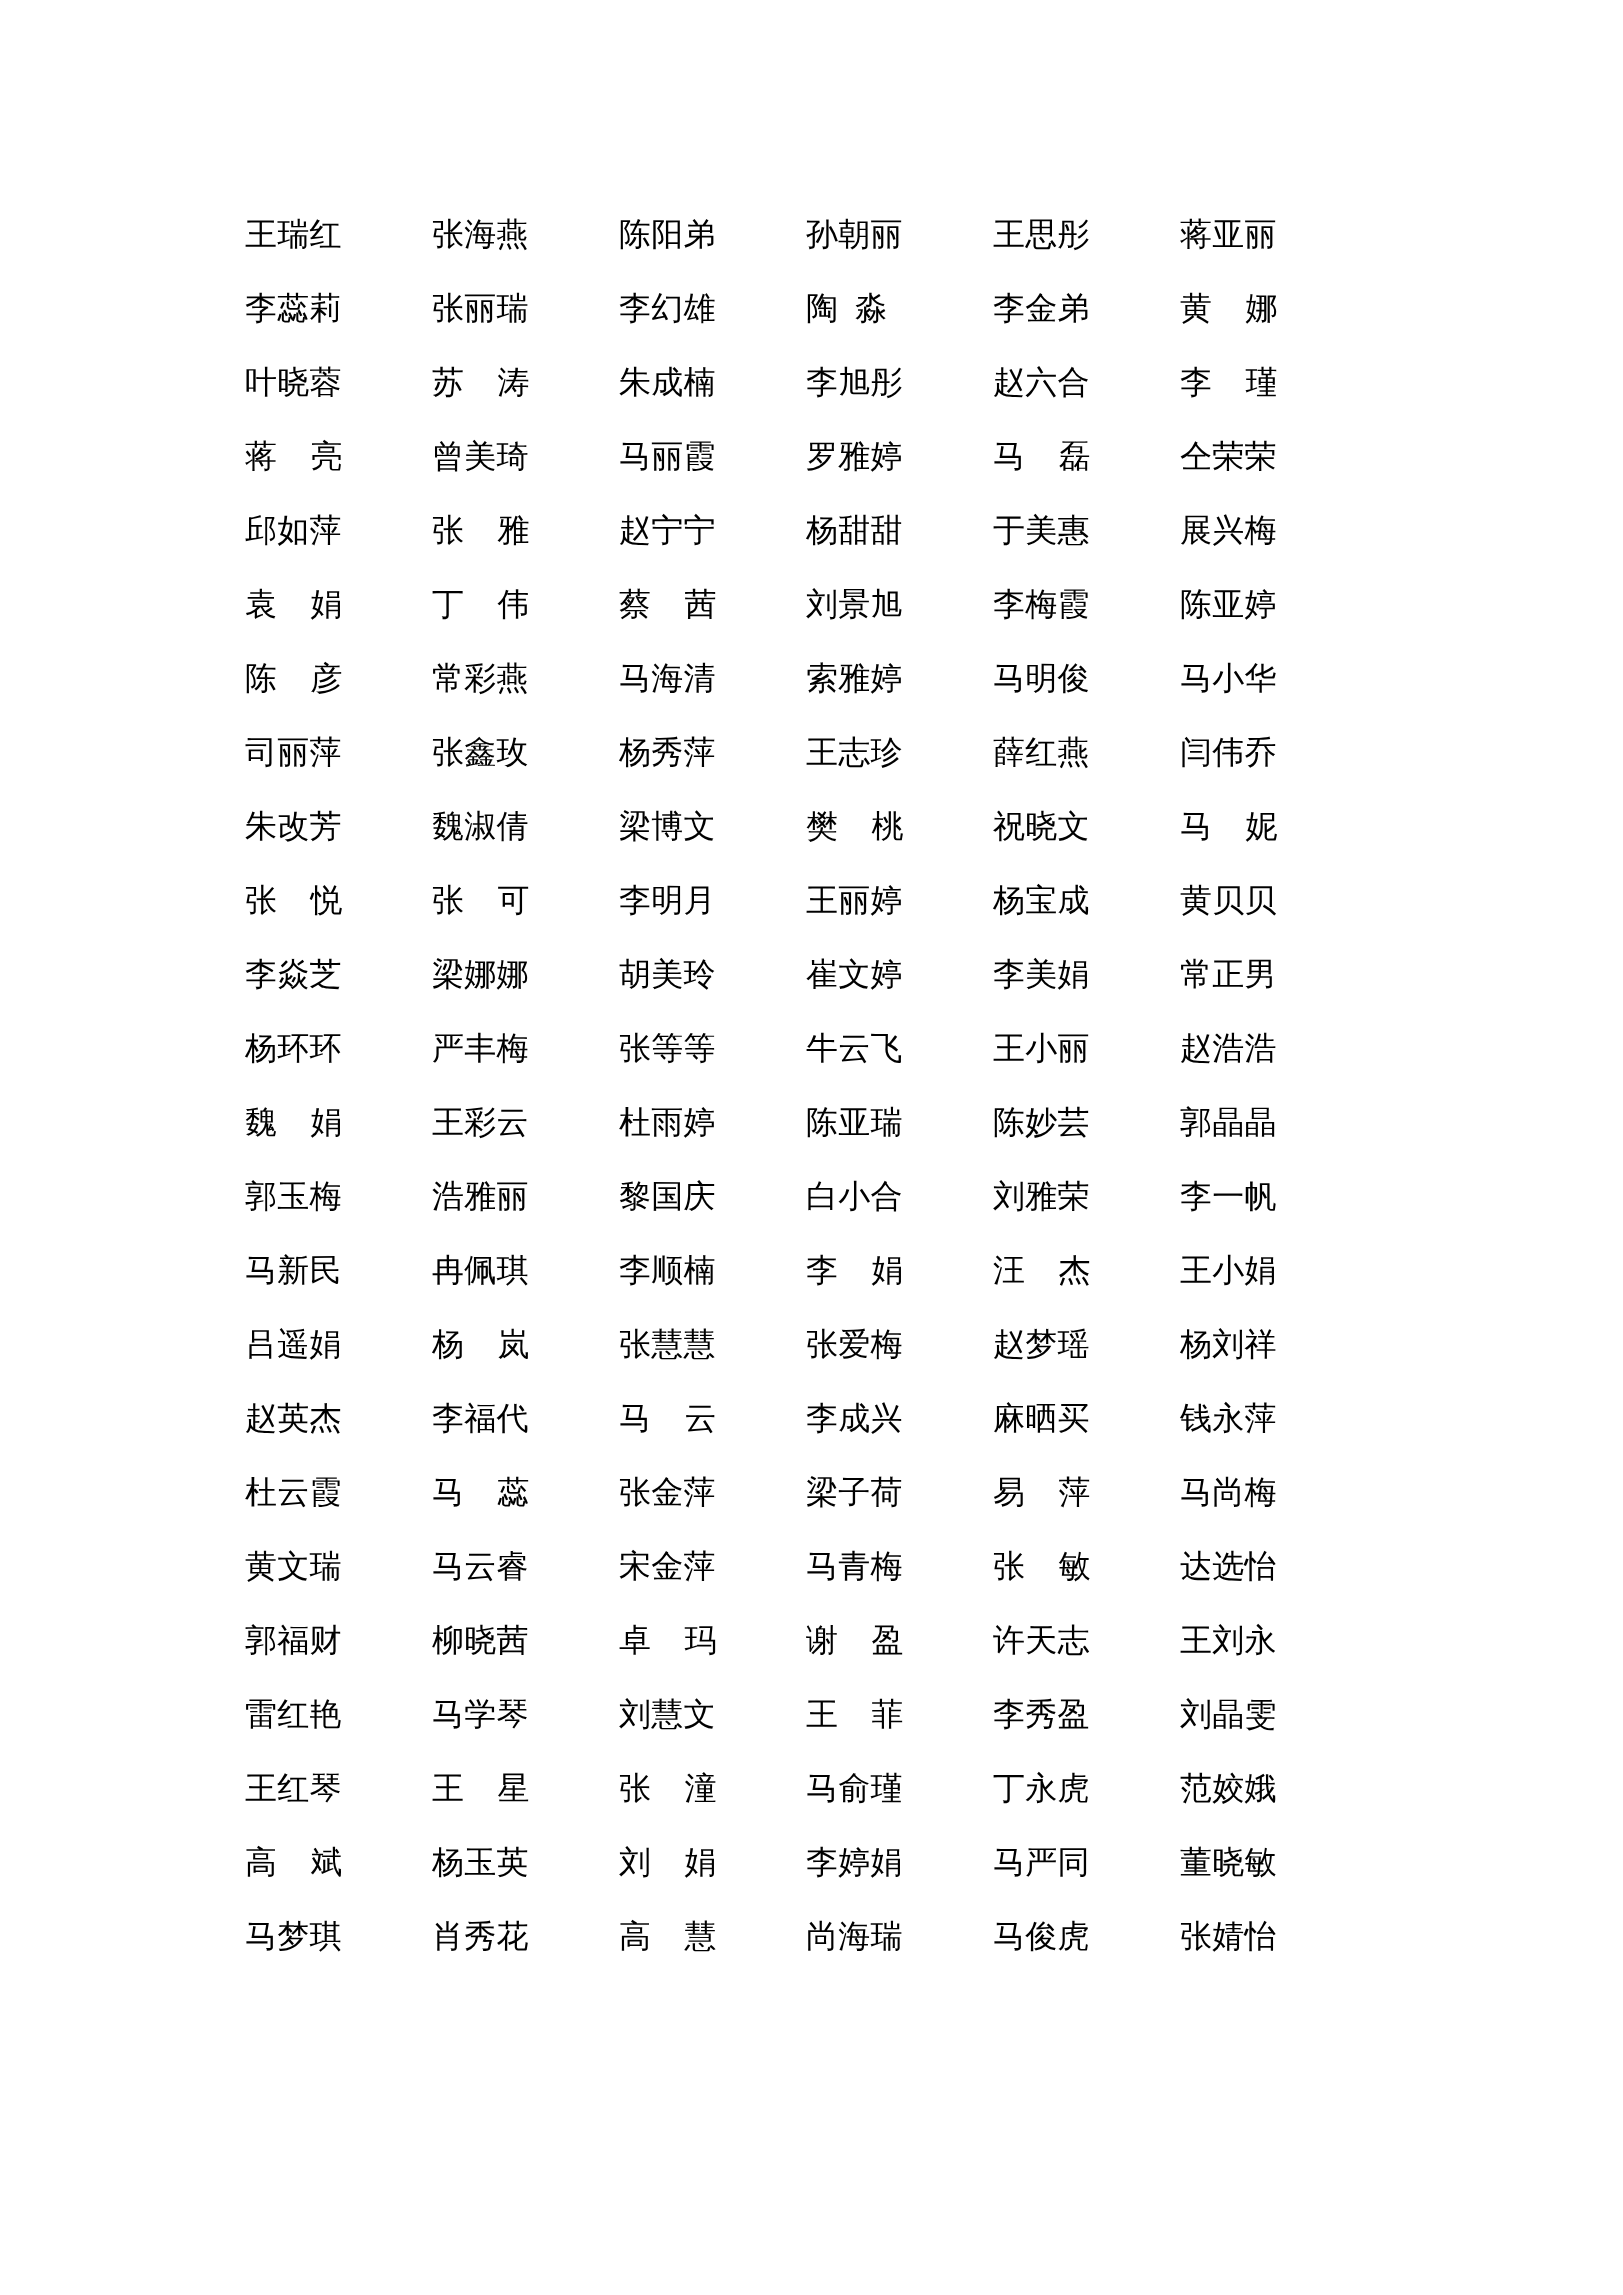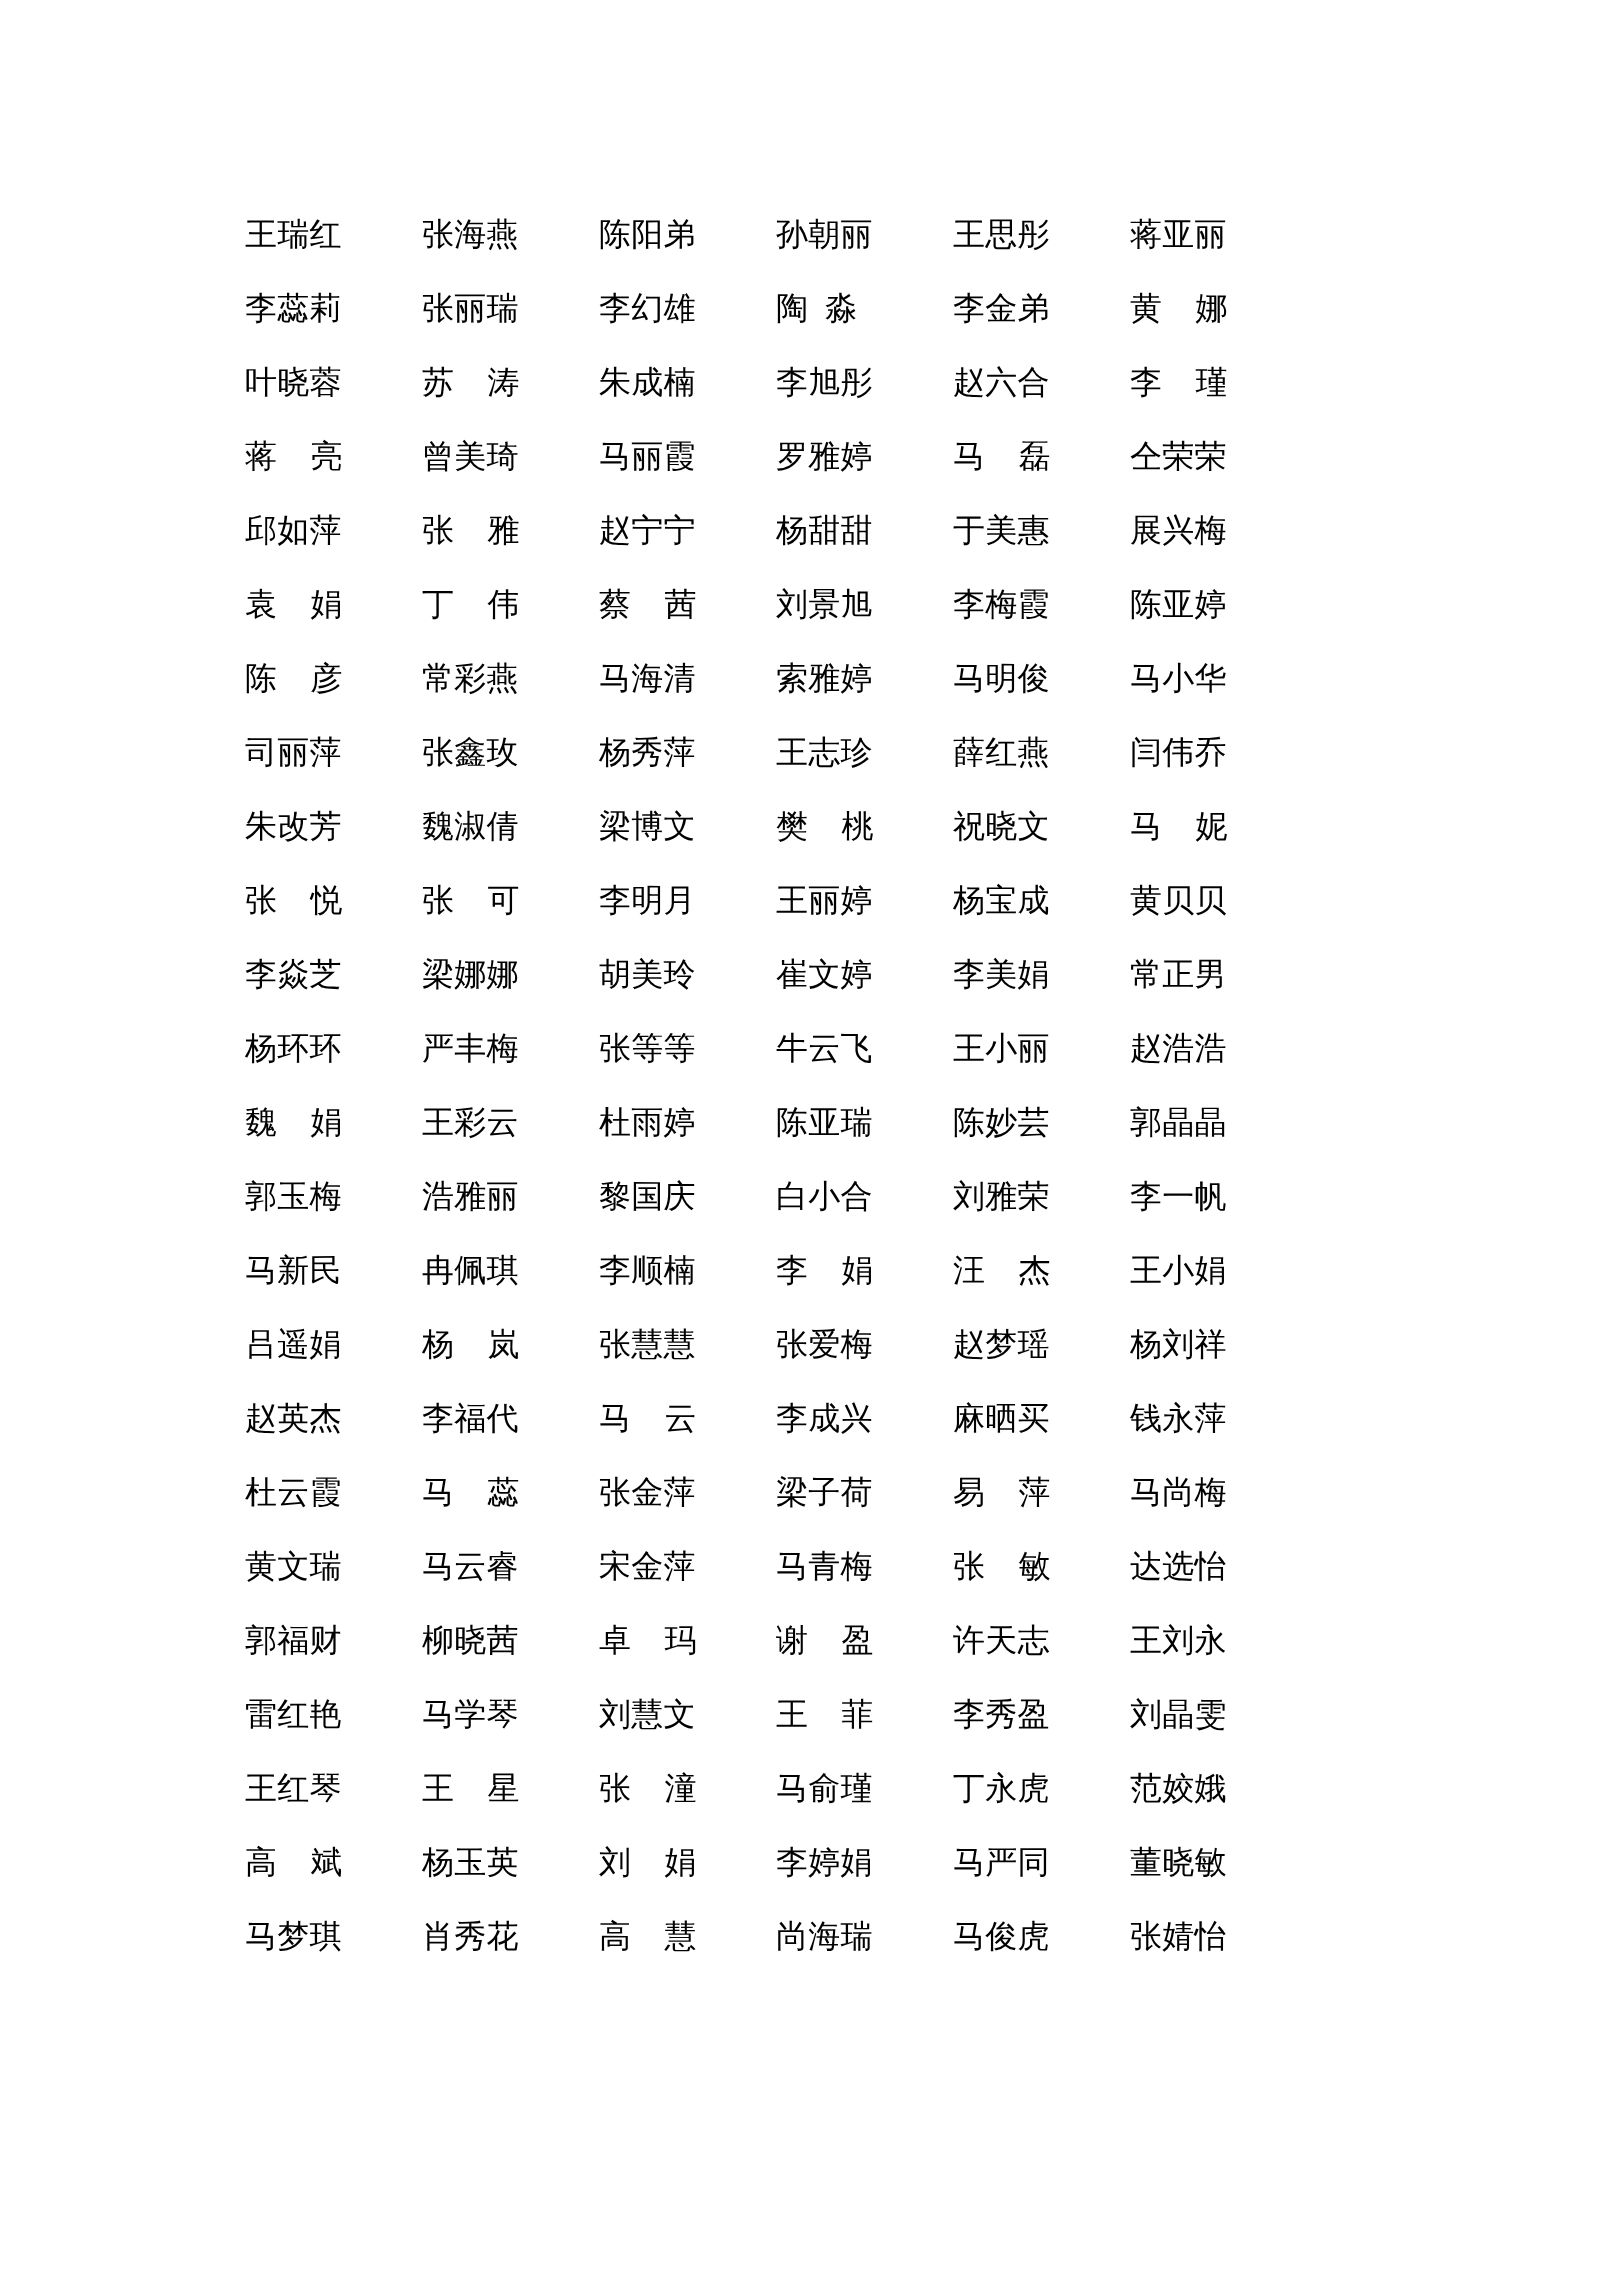--- a/index.html
+++ b/index.html
@@ -24,21 +24,21 @@
     background: #ffffff;
   }
   .name-grid {
     position: absolute;
     top: 197px;
     left: 245px;
     width: 1002px;
     display: grid;
     grid-template-columns: repeat(6, 174px);
     grid-auto-rows: 74px;
-    column-gap: 3px;
+    column-gap: 13px;
   }
   .name-cell {
     display: flex;
     align-items: center;
     justify-content: flex-start;
     font-size: 32px;
     line-height: 1;
     letter-spacing: 0.3px;
     font-family: "Liberation Serif", serif;
     white-space: pre;

